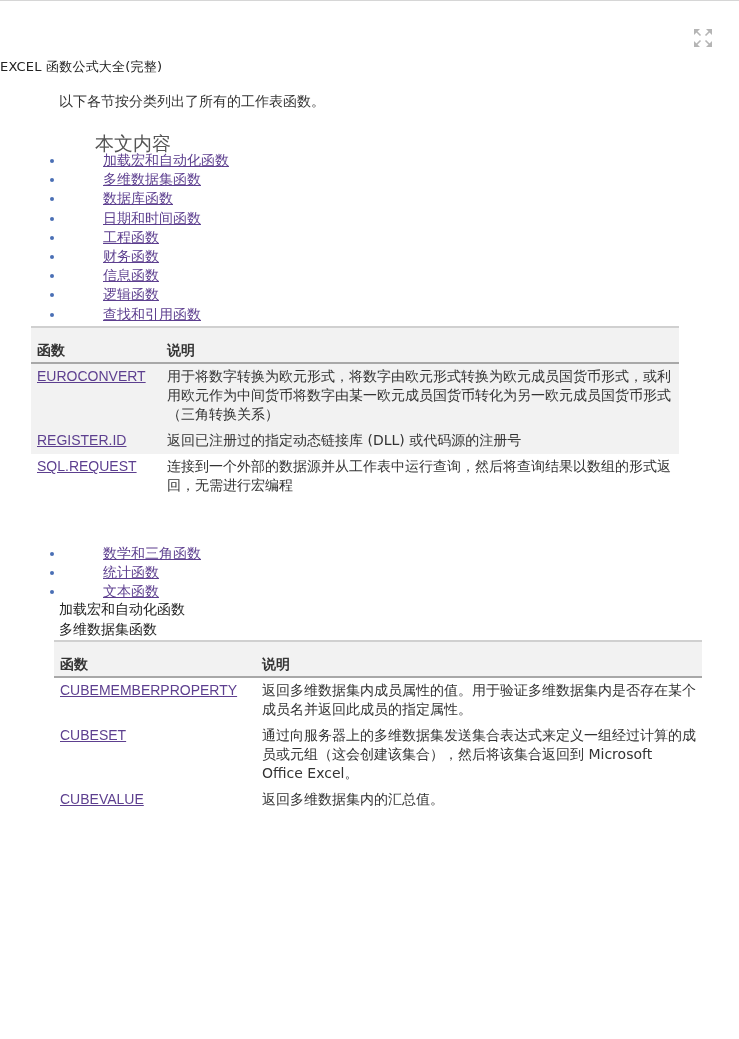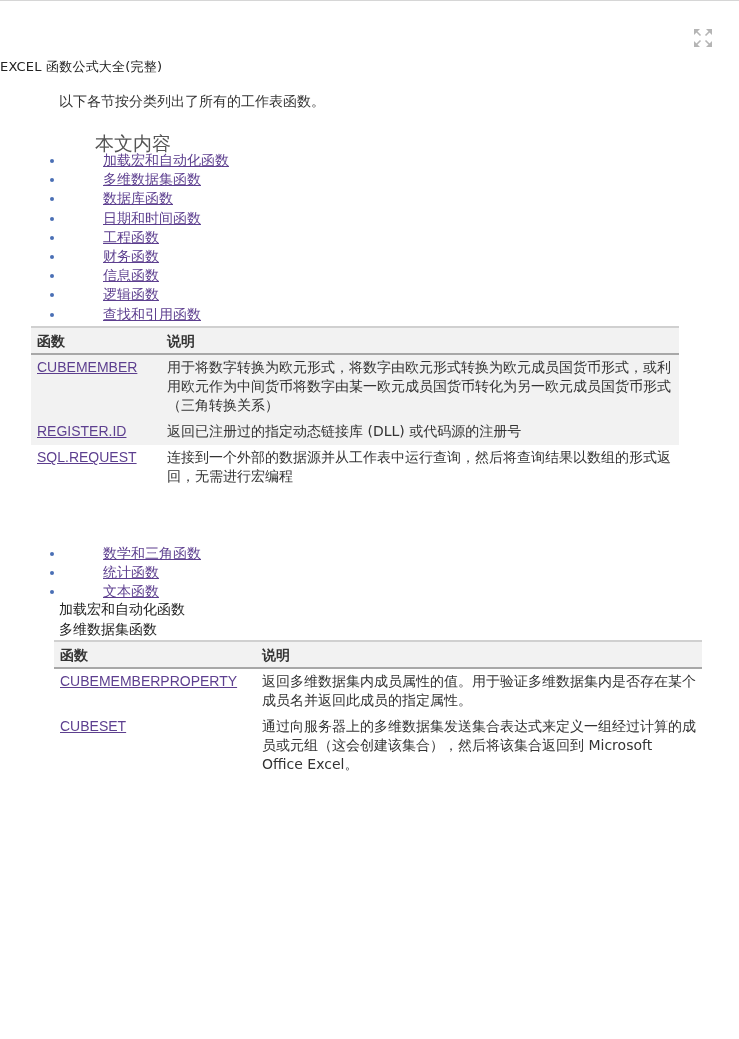--- a/index.html
+++ b/index.html
@@ -89,21 +89,21 @@
       border-collapse: collapse;
       font-size: 14px;
     }
     table.fn th {
       text-align: left;
       font-weight: bold;
       color: #333;
       background: #f2f2f2;
       border-top: 2px solid #d0d0d0;
       border-bottom: 2px solid #a8a8a8;
-      padding: 4px 6px 2px 6px;
+      padding: 13px 6px 2px 6px;
       height: 19px;
       font-family: "DejaVu Serif", "Liberation Serif", serif;
     }
     table.fn td {
       vertical-align: top;
       padding: 3px 6px 4px 6px;
       line-height: 19px;
       color: #333;
     }
     table.fn tr.alt td { background: #f2f2f2; }
@@ -194,21 +194,21 @@
       <col>
     </colgroup>
   <thead>
     <tr>
       <th>函数</th>
       <th>说明</th>
     </tr>
   </thead>
   <tbody>
     <tr class="alt">
-      <td><a>CUBEMEMBER</a></td>
+      <td><a>EUROCONVERT</a></td>
       <td>用于将数字转换为欧元形式，将数字由欧元形式转换为欧元成员国货币形式，或利用欧元作为中间货币将数字由某一欧元成员国货币转化为另一欧元成员国货币形式（三角转换关系）</td>
     </tr>
     <tr class="alt">
       <td><a>REGISTER.ID</a></td>
       <td>返回已注册过的指定动态链接库 (DLL) 或代码源的注册号</td>
     </tr>
     <tr>
       <td><a>SQL.REQUEST</a></td>
       <td>连接到一个外部的数据源并从工作表中运行查询，然后将查询结果以数组的形式返回，无需进行宏编程</td>
     </tr>
@@ -246,14 +246,18 @@
   </thead>
   <tbody>
     <tr>
       <td><a>CUBEMEMBERPROPERTY</a></td>
       <td>返回多维数据集内成员属性的值。用于验证多维数据集内是否存在某个成员名并返回此成员的指定属性。</td>
     </tr>
     <tr>
       <td><a>CUBESET</a></td>
       <td>通过向服务器上的多维数据集发送集合表达式来定义一组经过计算的成员或元组（这会创建该集合），然后将该集合返回到 Microsoft Office Excel。</td>
     </tr>
+    <tr>
+      <td><a>CUBEVALUE</a></td>
+      <td>返回多维数据集内的汇总值。</td>
+    </tr>
   </tbody>
 </table>
 
 </body></html>

